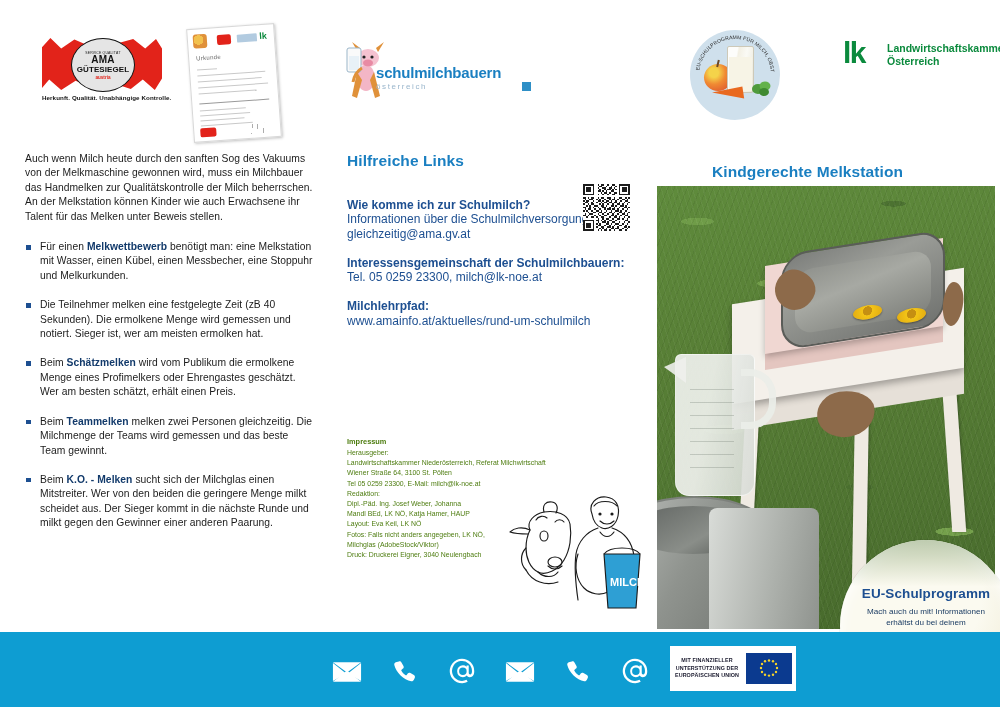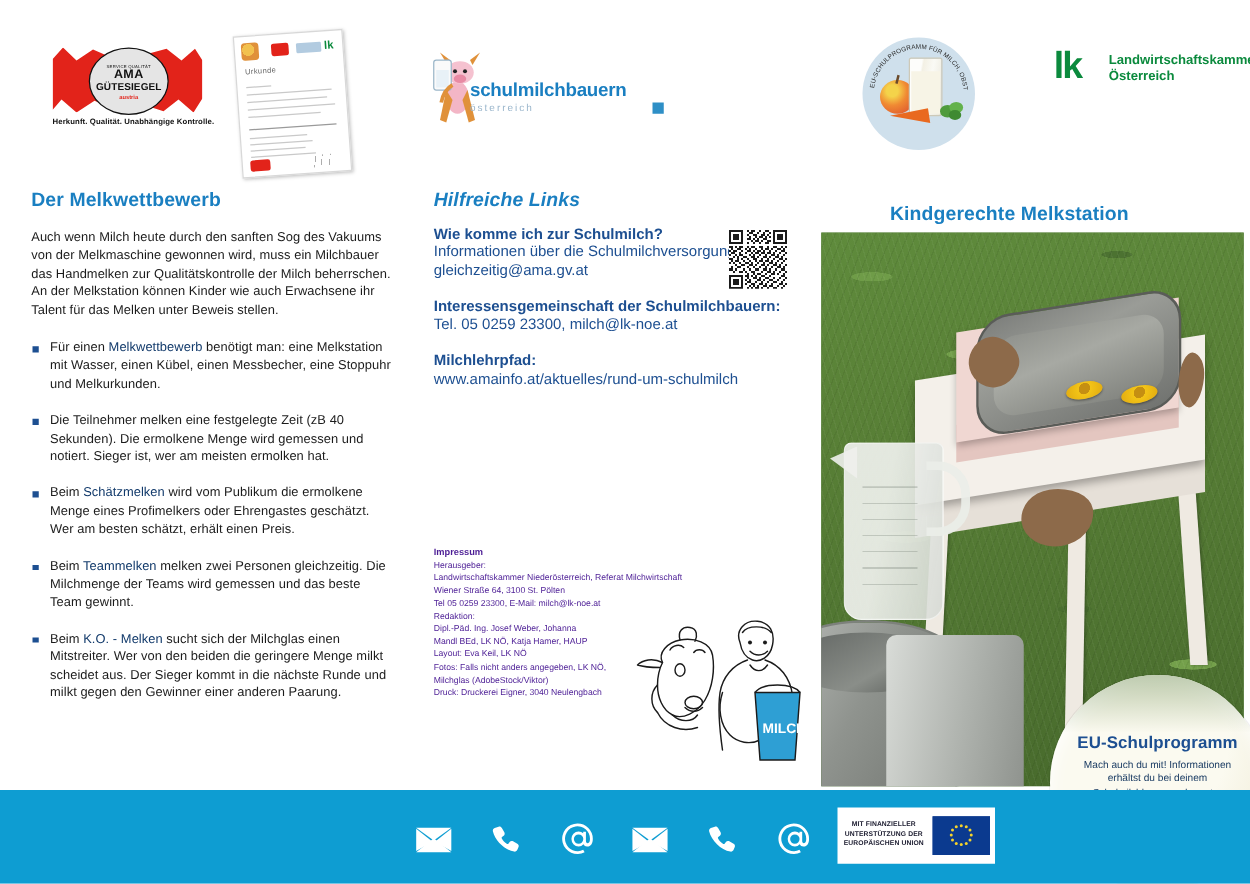--- a/index.html
+++ b/index.html
@@ -10,21 +10,21 @@
     color:#1a1a1a;
   }
   .page{position:absolute;inset:0;background:#fff;}
   .heading{
     color:#1a7fc1;font-weight:bold;font-size:15.5px;letter-spacing:.1px;
   }
   .body-txt{
     font-size:10.3px;line-height:14.4px;color:#1b1b1b;letter-spacing:.05px;
   }
   .navy{color:#123a6b;}
-  .bold{font-weight:normal;}
+  .bold{font-weight:bold;}
 
   
   .logo-band{position:absolute;left:0;top:0;width:1000px;height:140px;}
 
   
   .ama-wrap{position:absolute;left:42px;top:34px;width:120px;height:70px;}
   .ama-ribbon{
     position:absolute;left:0;top:4px;width:120px;height:52px;
     background:#e2231a;
     clip-path:polygon(0% 18%, 7% 0%, 16% 20%, 27% 3%, 40% 16%, 60% 12%, 76% 2%, 86% 20%, 95% 2%, 100% 20%,
@@ -103,27 +103,27 @@
   .bullets{list-style:none;margin:0;padding:0;}
   .bullets li{
     position:relative;padding-left:15px;margin-bottom:15px;
   }
   .bullets li:before{
     content:"";position:absolute;left:1px;top:5px;width:4.5px;height:4.5px;background:#1d4f91;
   }
 
   
   .col2{position:absolute;left:347px;top:152px;width:290px;}
-  .col2 h2{margin:0 0 10px 0;font-style:italic;}
+  .col2 h2{margin:0 0 28px 0;}
   .linkblock{margin-bottom:15px;font-size:12px;line-height:14.3px;color:#1d4f91;}
   .linkblock .lb-title{font-weight:bold;}
   .qr{position:absolute;left:583px;top:184px;width:47px;height:47px;}
 
   
-  .impressum{position:absolute;left:347px;top:437px;width:200px;color:#4c1d95;}
+  .impressum{position:absolute;left:347px;top:437px;width:200px;color:#4d7c0f;}
   .imp-h{font-size:7.4px;font-weight:bold;margin-bottom:2px;}
   .imp-l{font-size:6.9px;line-height:10.2px;}
   .cow-ill{position:absolute;left:500px;top:492px;width:150px;height:130px;}
 
   
   .col3title{position:absolute;left:712px;top:150px;}
   .photo{
     position:absolute;left:657px;top:186px;width:338px;height:443px;overflow:hidden;
     background:#4e7a33;
   }
@@ -307,21 +307,20 @@
     <div class="lkoe">
       <div class="lk-mark">lk</div>
       <div class="lk-txt">
         <span>Landwirtschaftskammer</span><br>
         <span>Österreich</span>
       </div>
     </div>
   </div>
 
   <div class="col1">
-    <h2 class="heading">Der Melkwettbewerb</h2>
     <p class="body-txt para">Auch wenn Milch heute durch den sanften Sog des Vakuums von der Melkmaschine gewonnen wird, muss ein Milchbauer das Handmelken zur Qualitätskontrolle der Milch beherrschen. An der Melkstation können Kinder wie auch Erwachsene ihr Talent für das Melken unter Beweis stellen.</p>
     <ul class="bullets body-txt">
       <li>
         <span>Für einen </span><span class="bold navy">Melkwettbewerb</span><span> benötigt man: eine Melkstation mit Wasser, einen Kübel, einen Messbecher, eine Stoppuhr und Melkurkunden.</span>
       </li>
       <li>
         <span></span><span class="bold navy"></span><span>Die Teilnehmer melken eine festgelegte Zeit (zB 40 Sekunden). Die ermolkene Menge wird gemessen und notiert. Sieger ist, wer am meisten ermolken hat.</span>
       </li>
       <li>
         <span>Beim </span><span class="bold navy">Schätzmelken</span><span> wird vom Publikum die ermolkene Menge eines Profimelkers oder Ehrengastes geschätzt. Wer am besten schätzt, erhält einen Preis.</span>

